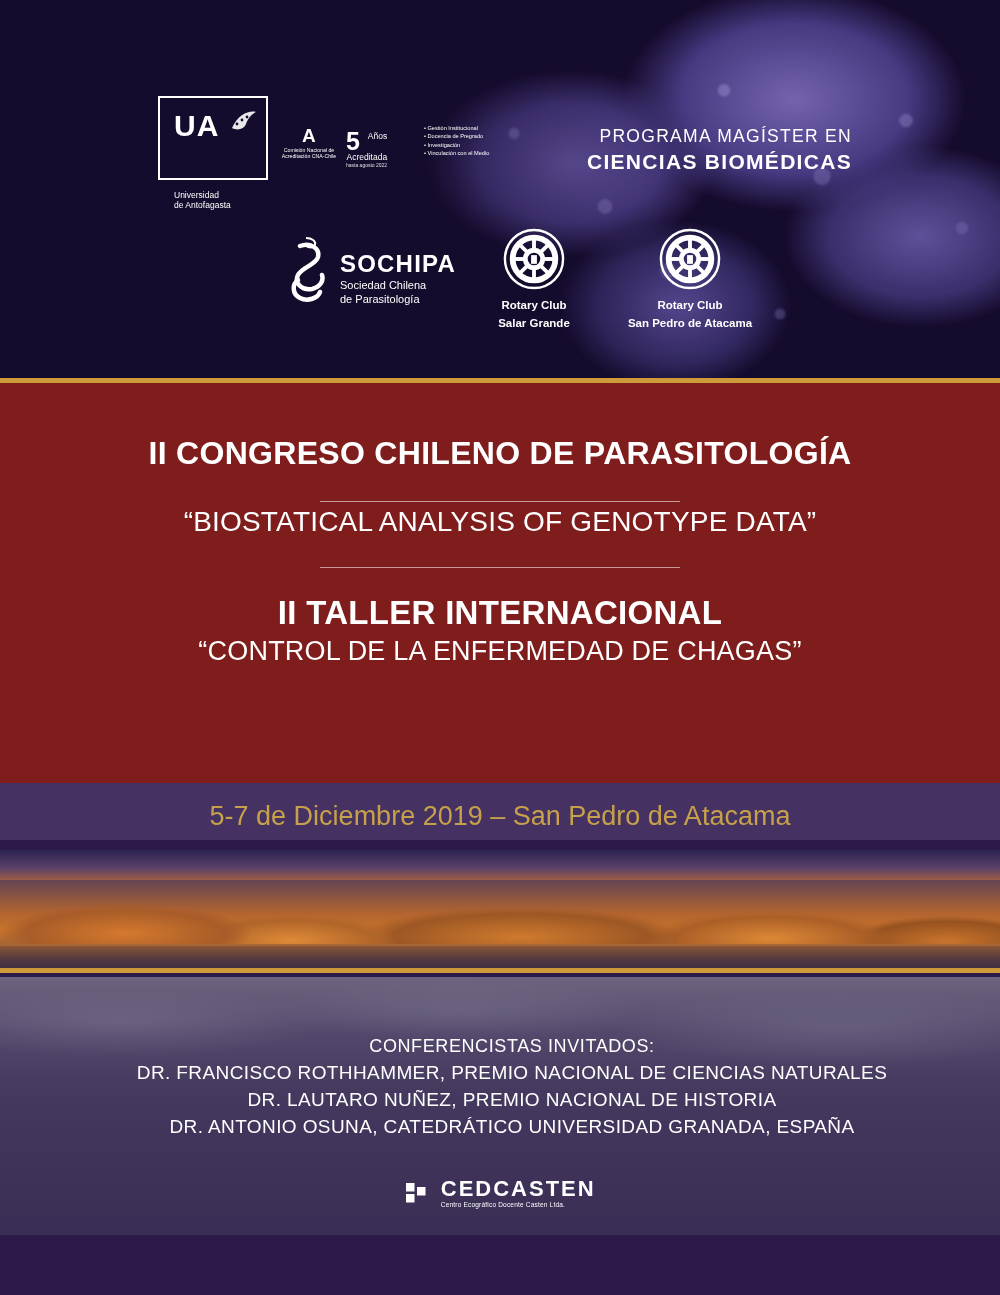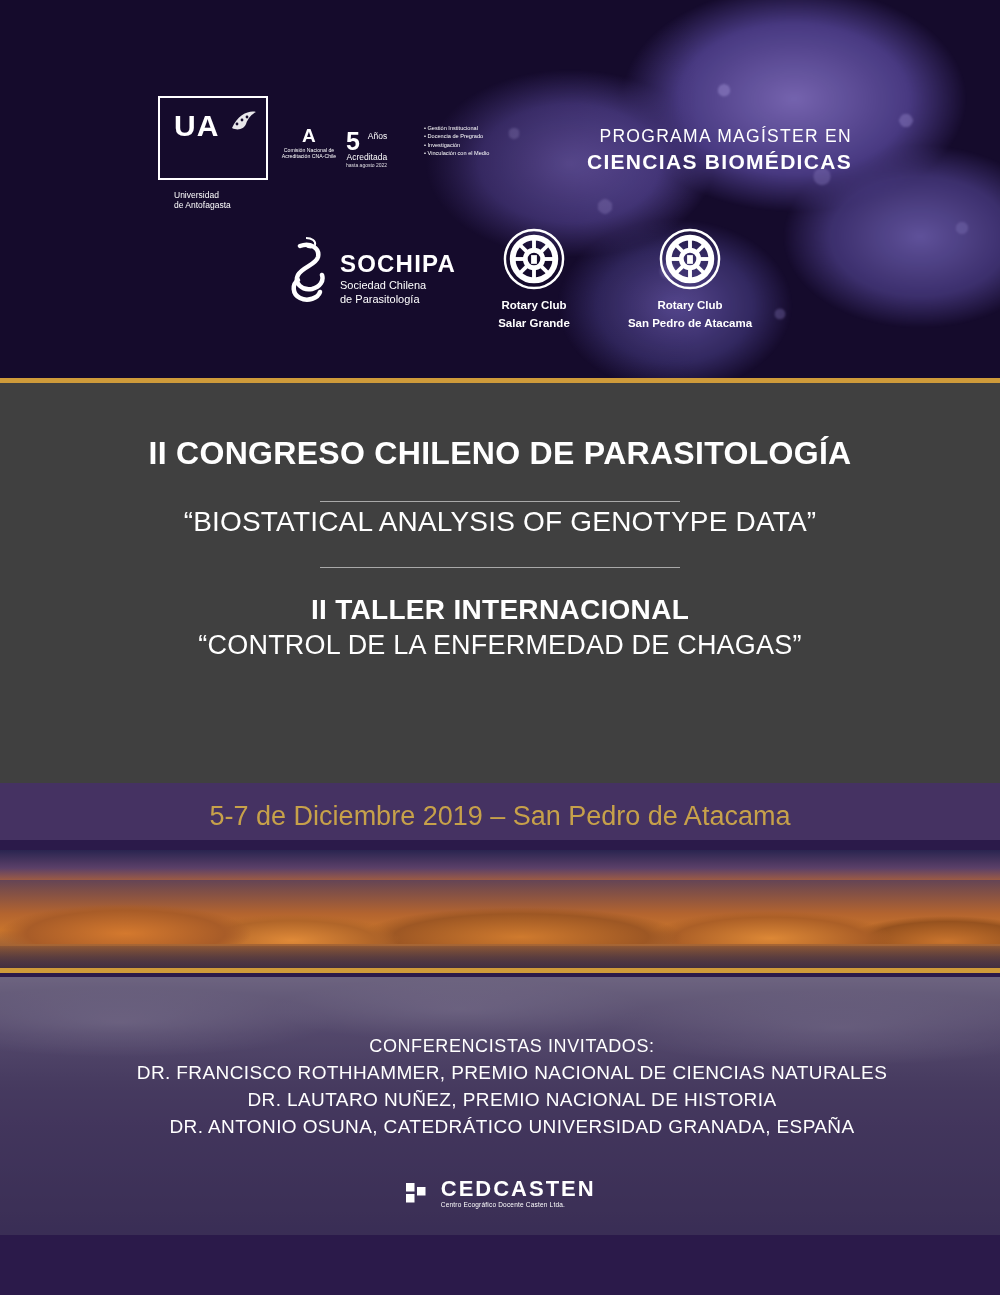--- a/index.html
+++ b/index.html
@@ -84,28 +84,28 @@
   .rotary { position:absolute; color:#fff; text-align:center; }
   .rotary .wheel { width: 62px; height: 62px; margin: 0 auto; }
   .rotary .rl { font-size: 11.5px; font-weight: bold; line-height: 13px; margin-top: 5px; }
   #rotary-1 { left: 474px; top: 228px; width: 120px; }
   #rotary-2 { left: 600px; top: 228px; width: 180px; }
 
   
   .gold-rule { position:absolute; left:0; width:1000px; height: 5px; background:#cf9b3a; }
   .gold-band {
     position:absolute; left:0; top:383px; width:1000px; height: 400px;
-    background:#404040;
+    background:#7f1d1d;
     color:#fff; text-align:center;
   }
   .t-main { font-size: 32px; font-weight: bold; letter-spacing: .3px; padding-top: 52px; }
   .sep { width: 360px; height: 1px; background: rgba(255,255,255,.55); margin: 29px auto 0; }
   .t-2 { font-size: 29px; font-weight: bold; margin-top: 26px; letter-spacing:.3px;}
   .t-2s { font-size: 28px; font-weight: 300; margin-top: 4px; letter-spacing:.2px;}
-  .t-3 { font-size: 28px; font-weight: bold; margin-top: 26px; letter-spacing:.3px;}
+  .t-3 { font-size: 33px; font-weight: bold; margin-top: 26px; letter-spacing:.3px;}
   .t-3s { font-size: 27px; font-weight: 300; margin-top: 4px; letter-spacing:.2px;}
 
   
   .date-bar {
     position:absolute; left:0; top:783px; width:1000px; height: 57px;
     background:#453262; color:#c7a14a; text-align:center;
     font-size: 27px; line-height: 67px; font-weight: 400;
   }
 
   

